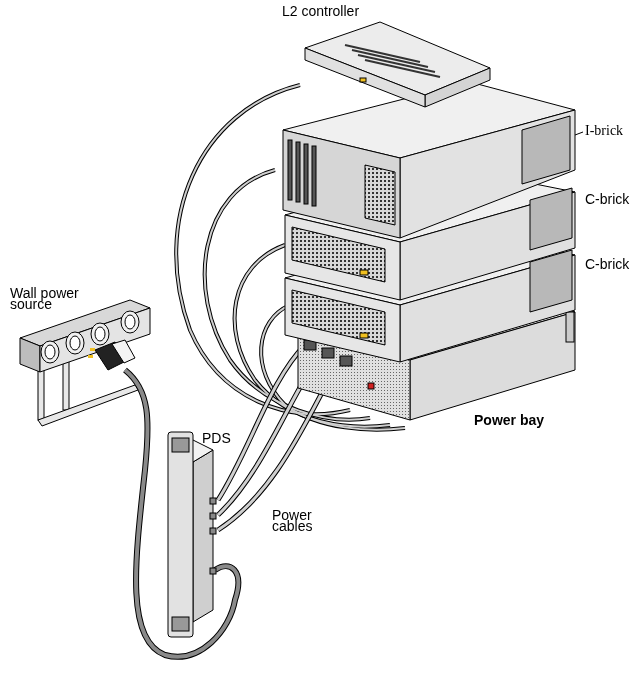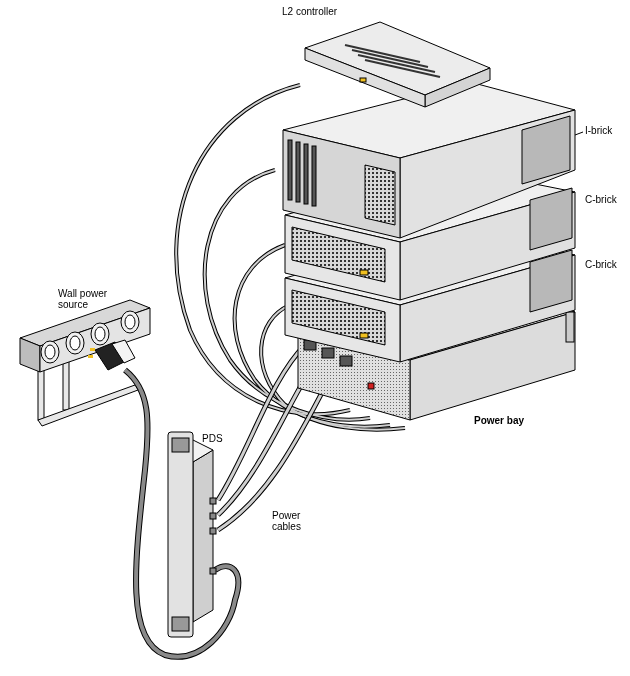--- a/index.html
+++ b/index.html
@@ -1,19 +1,19 @@
 <!DOCTYPE html>
 <html><head>
 <meta charset="utf-8">
 <style>
   html, body { margin: 0; padding: 0; background: #ffffff; }
   body { width: 630px; height: 676px; position: relative; overflow: hidden;
          font-family: "Liberation Sans", sans-serif; }
   #diagram { position: absolute; left: 0; top: 0; width: 630px; height: 676px; }
-  .label { position: absolute; font-size: 10px; color: #000; line-height: 11px; white-space: pre-line; }
+  .label { position: absolute; font-size: 14px; color: #000; line-height: 11px; white-space: pre-line; }
 </style>
 </head>
 <body>
 
 <svg id="diagram" viewBox="0 0 630 676" xmlns="http://www.w3.org/2000/svg">
   <defs>
     <pattern id="vent" width="4" height="4" patternUnits="userSpaceOnUse">
       <rect width="4" height="4" fill="#d8d8d8"></rect>
       <rect width="2" height="2" fill="#333"></rect>
     </pattern>
@@ -152,21 +152,21 @@
     </g>
     <rect x="360" y="78" width="6" height="4" fill="#f0c020"></rect>
   </g>
 
   <g stroke="#000" stroke-width="1">
     <line x1="575" y1="135" x2="583" y2="132"></line>
   </g>
 </svg>
 
 <div class="label" style="left:282px; top:6px;">L2 controller</div>
-<div class="label" style="left:585px; top:125px;">I-brick</div>
+<div class="label" style="left:585px; top:125px;font-family:Liberation Serif, serif;">I-brick</div>
 <div class="label" style="left:585px; top:194px;">C-brick</div>
 <div class="label" style="left:585px; top:259px;">C-brick</div>
-<div class="label" style="left:10px;  top:288px;margin-left:48px;">Wall power
+<div class="label" style="left:10px;  top:288px;">Wall power
 source</div>
 <div class="label" style="left:474px; top:415px;font-weight:bold;">Power bay</div>
 <div class="label" style="left:202px; top:433px;">PDS</div>
 <div class="label" style="left:272px; top:510px;">Power
 cables</div>
 
 </body></html>

